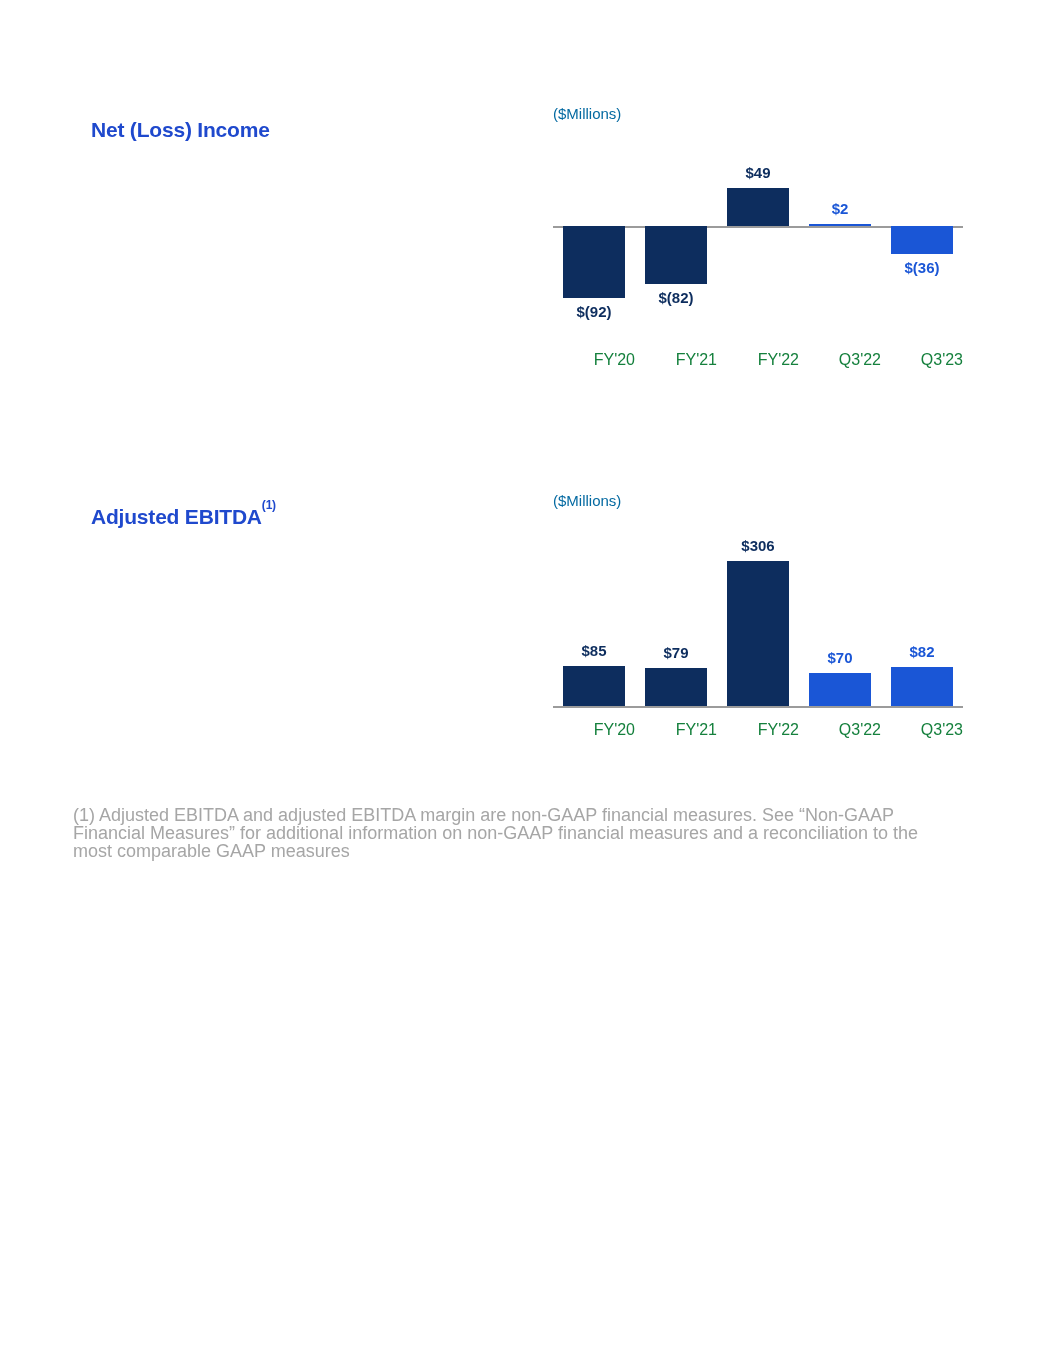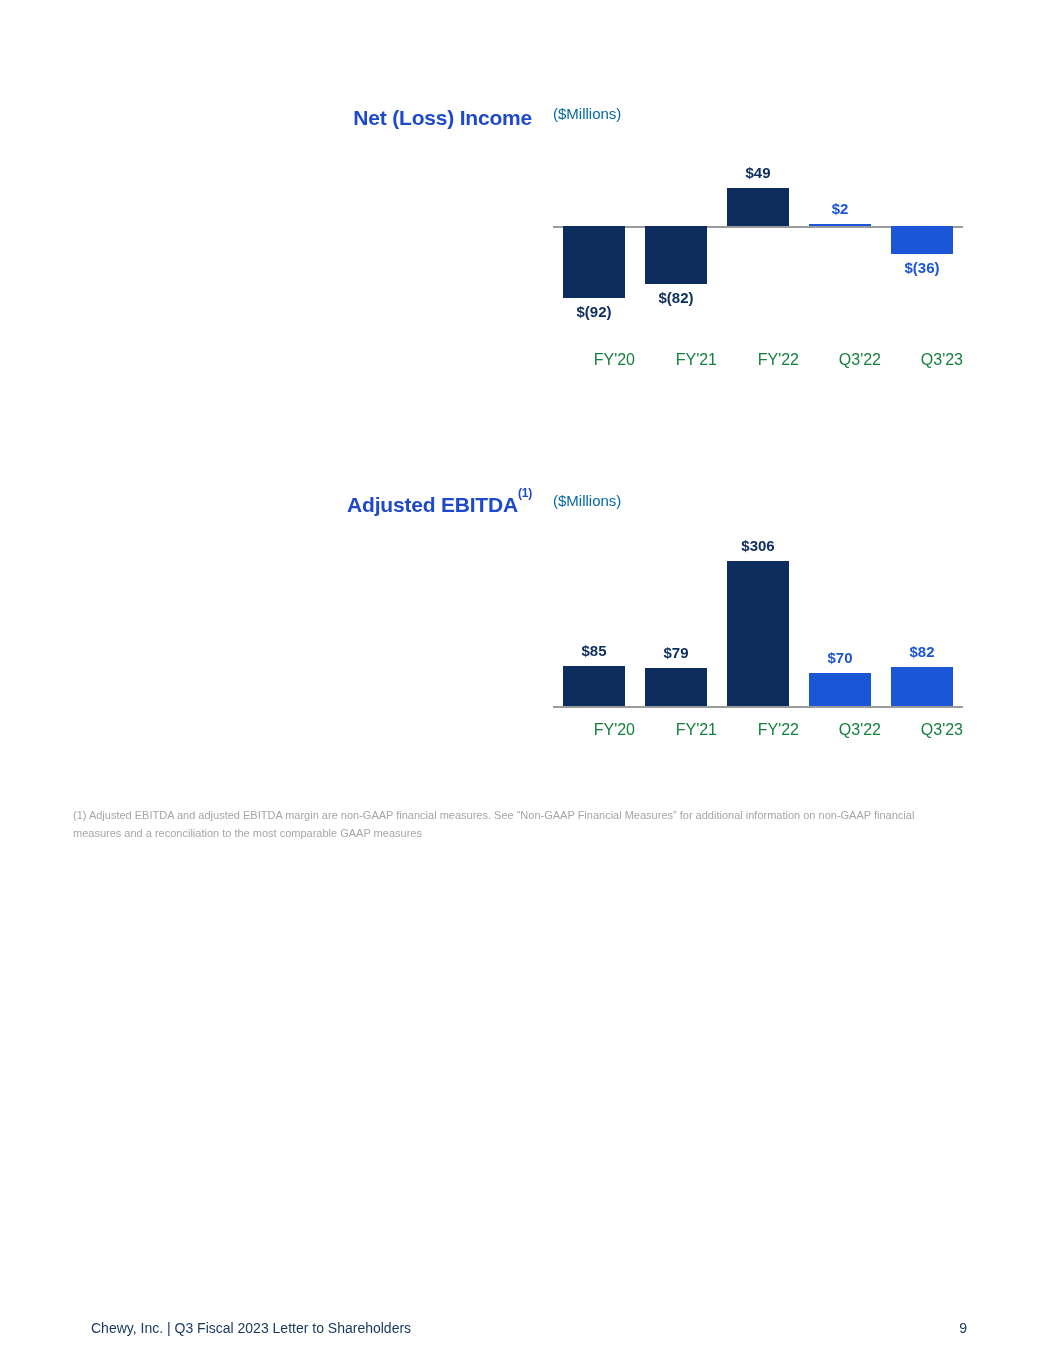--- a/index.html
+++ b/index.html
@@ -32,27 +32,26 @@
     left: 91px;
     width: 441px;
   }
   .chart-col {
     position: absolute;
     left: 553px;
     width: 410px;
   }
 
   h2.section-title {
-    margin: 0 0 16px 0;
+    margin: 12px 0 16px 0;
     font-size: 21px;
     font-weight: bold;
     color: #1f49cd;
     letter-spacing: -0.2px;
     line-height: 1.2;
-    text-align: right;
   }
   h2.section-title sup {
     font-size: 12px;
     top: -0.55em;
     position: relative;
   }
 
   p.body {
     margin: 0 0 17px 0;
     font-size: 16.5px;
@@ -125,21 +124,21 @@
     line-height: 1.1;
     white-space: nowrap;
   }
 
   
   #footnote {
     position: absolute;
     left: 73px;
     top: 806px;
     width: 860px;
-    font-size: 11px;
+    font-size: 18px;
     line-height: 18px;
     color: #a6a6a6;
   }
 
   
   #footer {
     position: absolute;
     left: 91px;
     right: 88px;
     top: 1320px;
@@ -218,18 +217,14 @@
             <div class="bar-label blue" style="left: 328px; width: 82px; top: 128.05px;">$82</div>
             <div class="cat-label" style="left: 328px; width: 82px; top: 205px;">Q3'23</div>
           </div>
       </div>
     </div>
 
   </div>
 
   <div id="footnote">(1) Adjusted EBITDA and adjusted EBITDA margin are non-GAAP financial measures. See “Non-GAAP Financial Measures” for additional information on non-GAAP financial measures and a reconciliation to the most comparable GAAP measures</div>
 
-  <div id="footer">
-    <span>Chewy, Inc. | Q3 Fiscal 2023 Letter to Shareholders</span>
-    <span>9</span>
-  </div>
 
 </div>
 
 </body></html>

